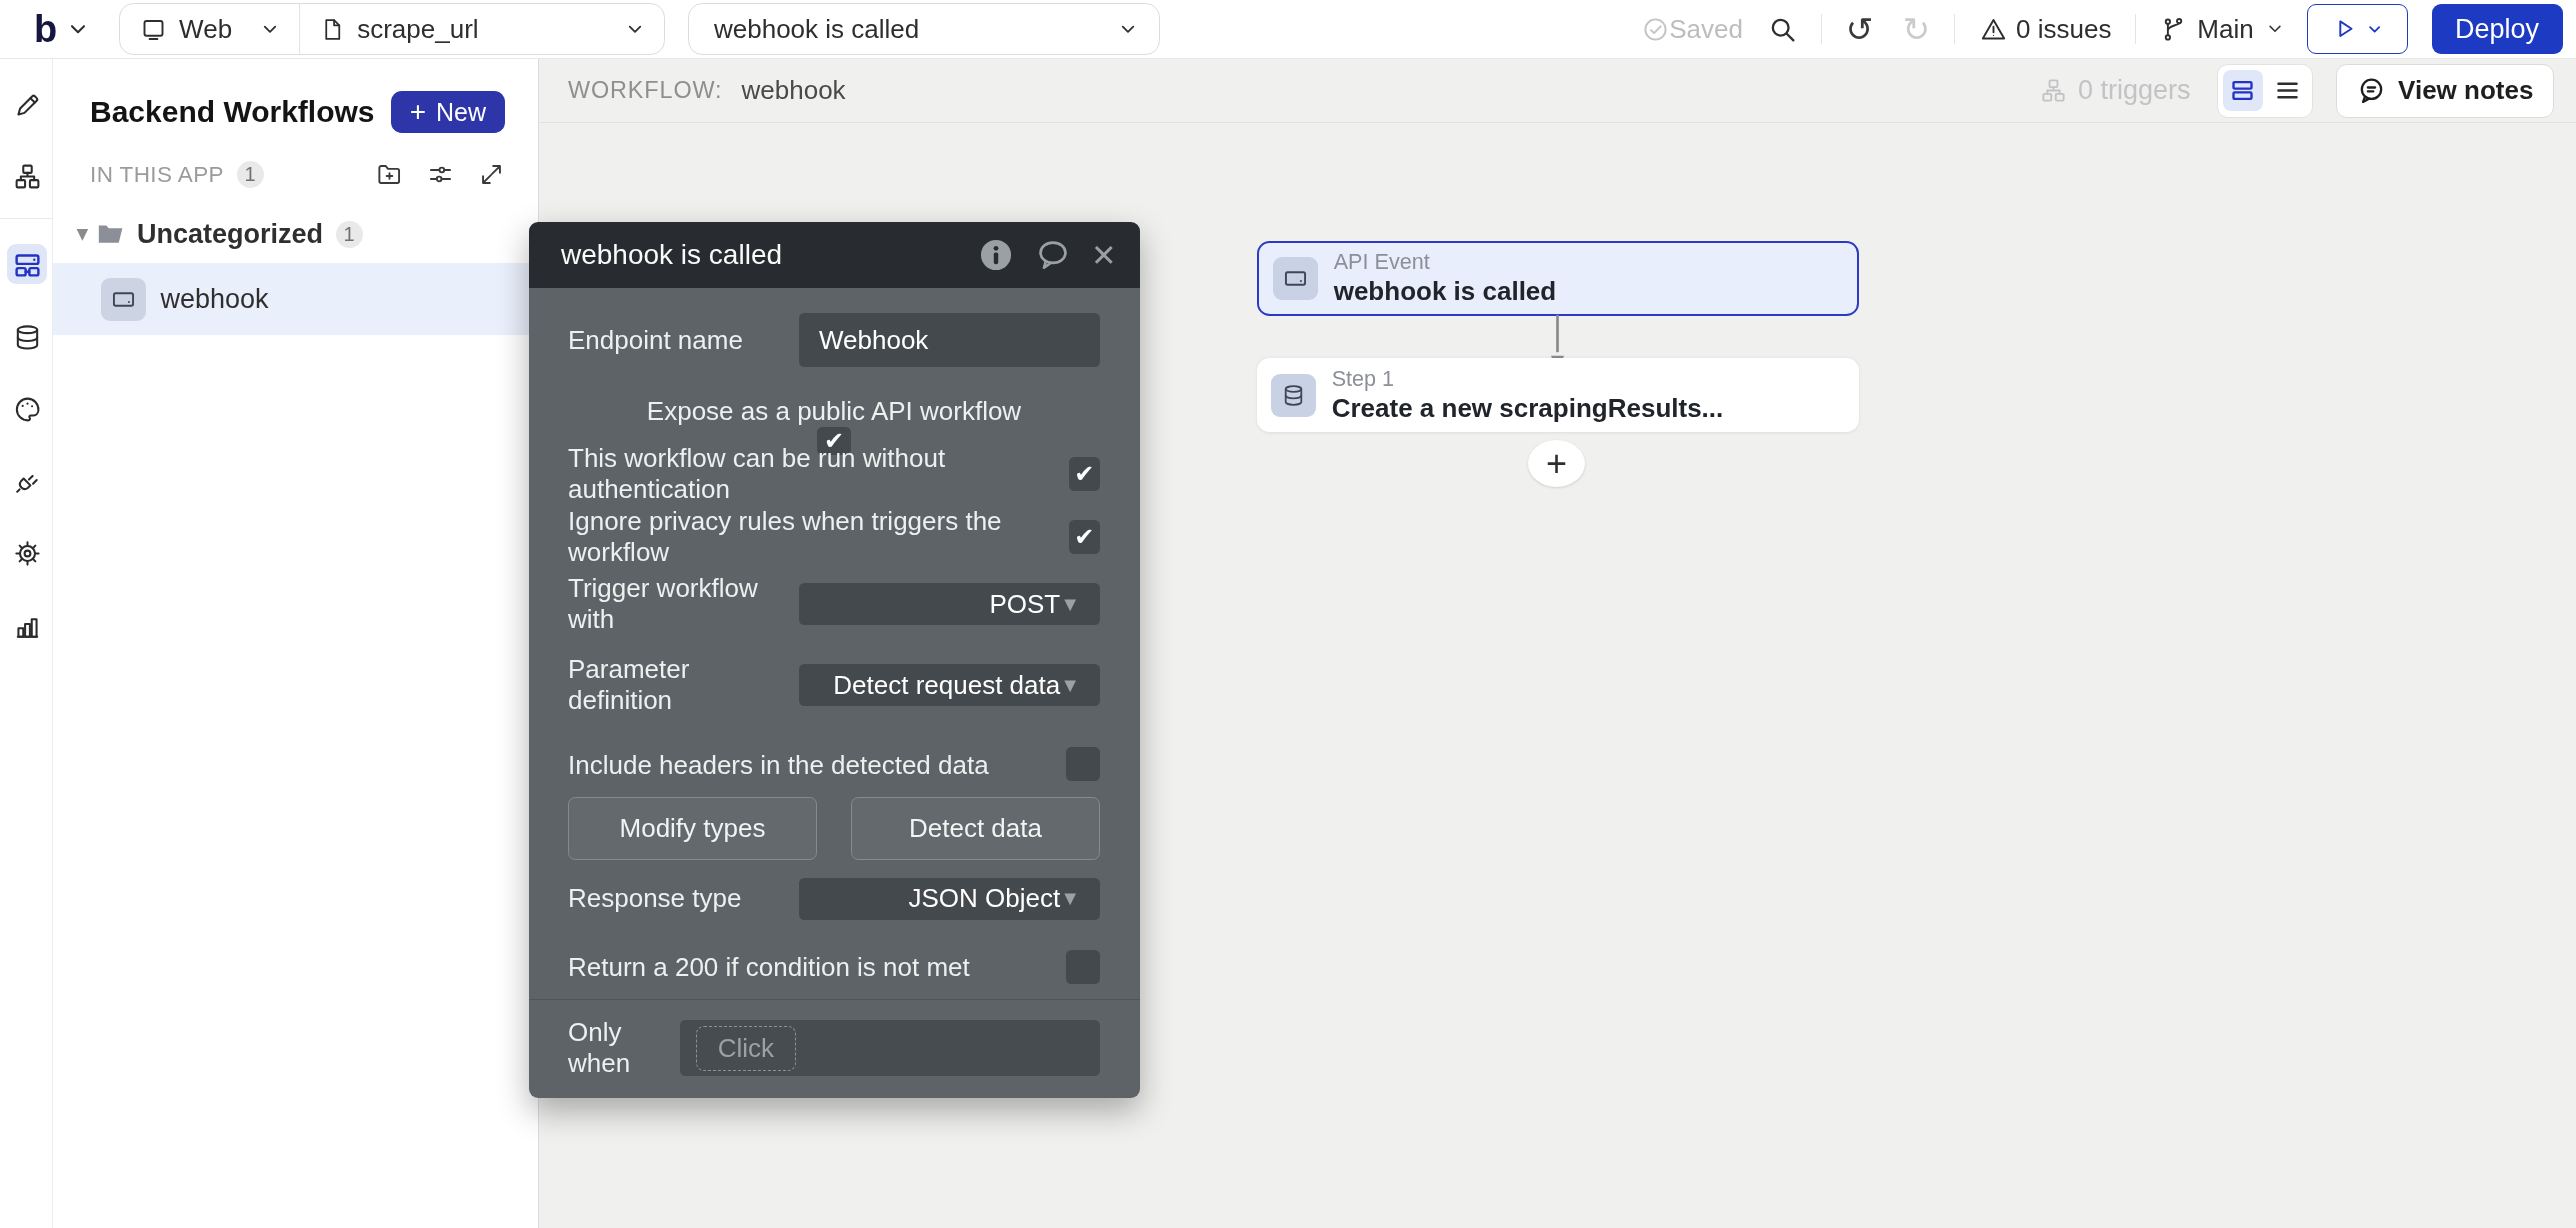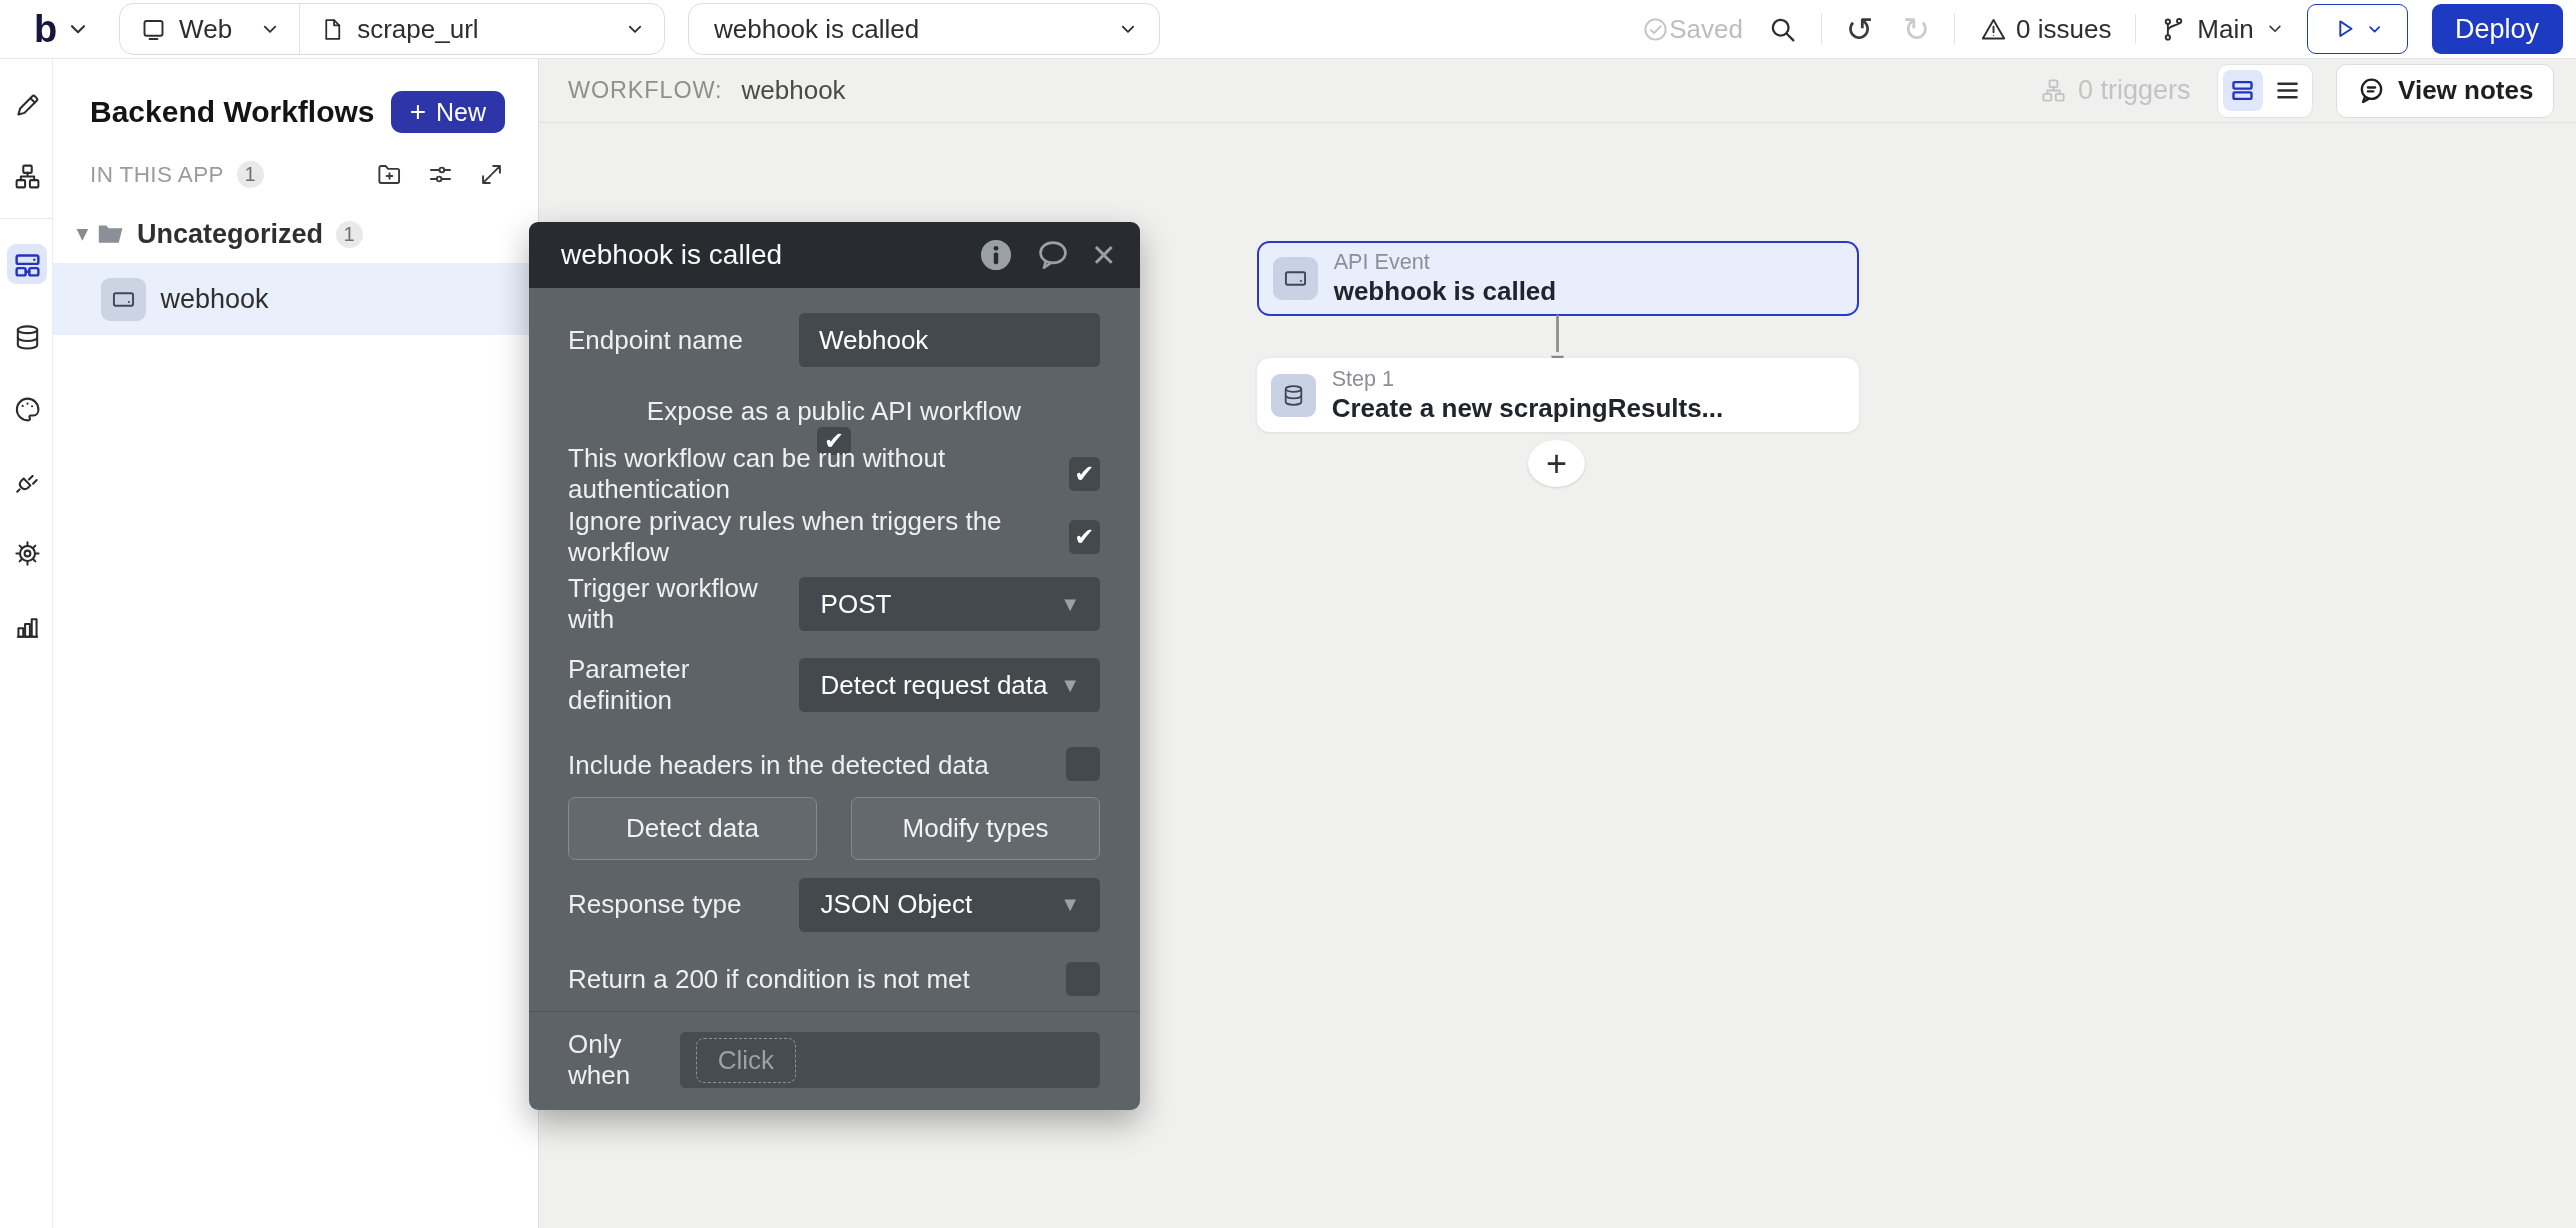--- a/index.html
+++ b/index.html
@@ -96,22 +96,22 @@
   .dlg-title-text { flex:1; font-size:28px; color:#fafafa; }
   .dlg-ticons { display:flex; align-items:center; gap:19px; color:#9aa0a4; }
   .x-glyph { font-size:30.5px; font-weight:bold; line-height:1; cursor:pointer; }
   .dlg-body { background:#5d6367; border-radius:0 0 9px 9px; }
   .dlg-main { padding:25px 40px 0 39px; }
   .frow { display:flex; align-items:center; }
   .flabel { font-size:26px; color:#eef0f0; }
   .lw { width:231px; flex:none; }
   .dinput { flex:1; height:54px; background:#44494d; border-radius:5.4px; display:flex; align-items:center;
     padding:0 20px; font-size:26px; color:#fff; }
-  .dselect { flex:1; height:54px; background:#44494d; border-radius:5.4px; display:flex; align-items:center;
-    justify-content:space-between; padding:0 20px 0 21.6px; font-size:26px; color:#fff; cursor:pointer; }
+  .dselect { flex:1; height:42px; background:#44494d; border-radius:5.4px; display:flex; align-items:center;
+    justify-content:flex-end; padding:0 20px 0 21.6px; font-size:26px; color:#fff; cursor:pointer; }
   .tri { color:#9ba1a5; font-size:20px; }
   .checkbox { width:34px; height:34px; background:#44494d; border-radius:5.4px; display:flex; align-items:center;
     justify-content:center; color:#fff; font-size:24px; cursor:pointer; }
   .r-input { margin-bottom:29px; }
   .r-chk1 { justify-content:space-between; height:34px; margin-bottom:27px;flex-direction:column; }
   .r-chk2 { justify-content:space-between; height:34px; margin-bottom:29px; }
   .r-chk3 { justify-content:space-between; height:34px; margin-bottom:19px; }
   .r-sel1 { margin-bottom:19px; }
   .r-sel2 { margin-bottom:30.5px; }
   .r-chk4 { justify-content:space-between; height:34px; margin-bottom:16px;align-items:flex-end; }
@@ -500,24 +500,24 @@
         </span>
       </div>
 
       <div class="frow r-chk4">
         <span class="flabel">Include headers in the detected data</span>
         <span class="checkbox"></span>
       </div>
 
       <div class="r-btns">
         <span class="gbtn">
-          <span>Detect data</span>
+          <span>Modify types</span>
         </span>
         <span class="gbtn">
-          <span>Modify types</span>
+          <span>Detect data</span>
         </span>
       </div>
 
       <div class="frow r-sel3">
         <span class="flabel lw">Response type</span>
         <span class="dselect">
           <span>JSON Object</span>
           <span class="tri">▼</span>
         </span>
       </div>

